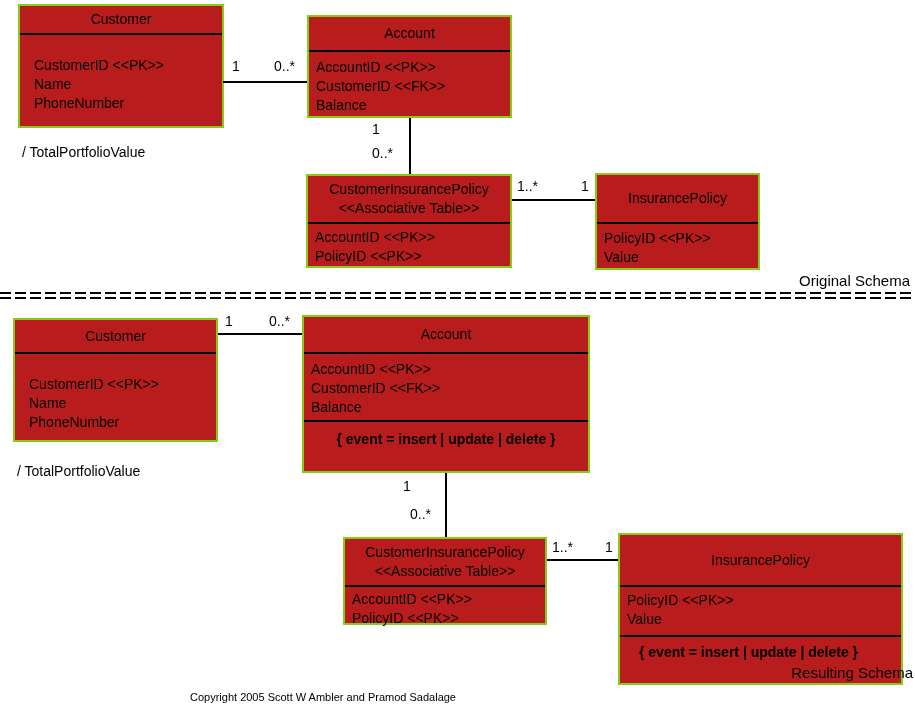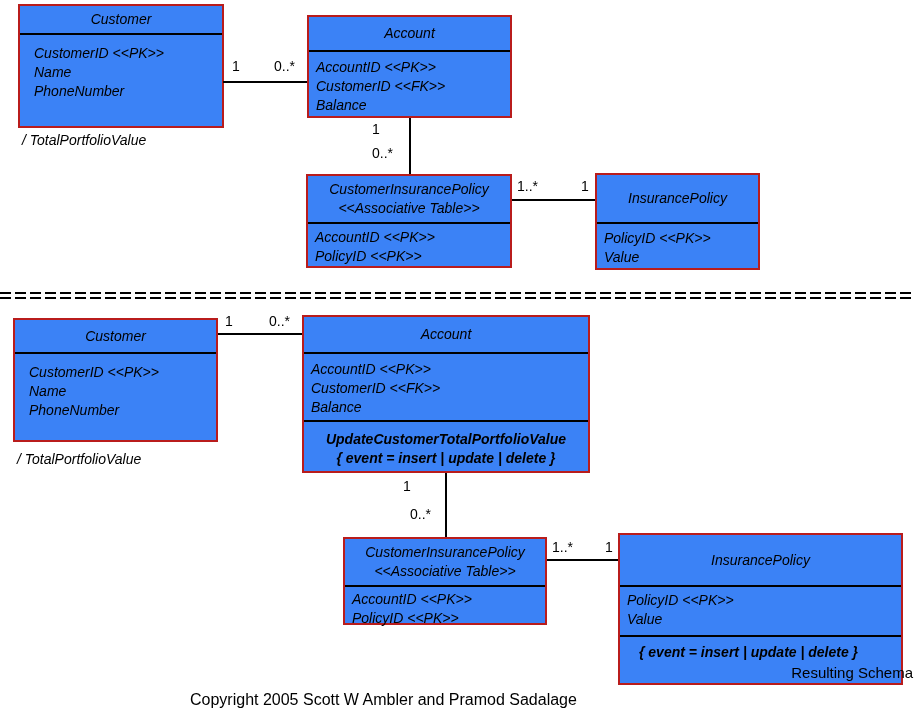--- a/index.html
+++ b/index.html
@@ -6,43 +6,42 @@
   .canvas{
     position:relative;
     width:915px;height:712px;
     background:#fff;
     font-family:"Liberation Sans",sans-serif;
     color:#000;
     overflow:hidden;
   }
   .entity{
     position:absolute;
-    border:2px solid #b91c1c;
-    background:#3b82f6;
+    border:2px solid #84cc16;
+    background:#b91c1c;
     box-sizing:border-box;
     font-size:14px;
-    font-style:italic;
   }
   .title{
     display:flex;
     flex-direction:column;
     align-items:center;
     justify-content:center;
     border-bottom:2px solid #000;
     box-sizing:border-box;
     text-align:center;
     line-height:19px;
   }
   .attrs{
     padding:6px 4px 0 7px;
     line-height:19px;
     box-sizing:border-box;
     white-space:nowrap;
   }
-  .attrs.customer-attrs{padding-left:14px;padding-top:9px;}
+  .attrs.customer-attrs{padding-left:14px;padding-top:21px;}
   .attrs .derived{margin-left:-12px;margin-top:30px;}
   .trigger{
     border-top:2px solid #000;
     box-sizing:border-box;
     font-weight:bold;
     line-height:19px;
     padding-top:8px;
     text-align:center;
     white-space:nowrap;
   }
@@ -63,21 +62,21 @@
     background:repeating-linear-gradient(90deg,#000 0 11px,transparent 11px 15px);
   }
   .section-label{
     position:absolute;
     font-size:15px;
     text-align:right;
     white-space:nowrap;
   }
   .copyright{
     position:absolute;
-    font-size:16px;
+    font-size:11px;
     white-space:nowrap;
   }
 </style>
 </head>
 <body>
 
 <div class="canvas">
 
   <div class="entity" style="left:18px;top:4px;width:206px;height:124px;">
     <div class="title" style="height:29px;">
@@ -128,20 +127,21 @@
   <span class="mult" style="left:274px;top:59px;">0..*</span>
 
   <div class="vline" style="left:409px;top:118px;height:56px;"></div>
   <span class="mult" style="left:372px;top:122px;">1</span>
   <span class="mult" style="left:372px;top:146px;">0..*</span>
 
   <div class="hline" style="left:512px;top:199px;width:83px;"></div>
   <span class="mult" style="left:517px;top:179px;">1..*</span>
   <span class="mult" style="left:581px;top:179px;">1</span>
 
+  <div class="section-label" style="left:700px;top:272px;width:210px;">Original Schema</div>
   <div class="sep-bar" style="top:292px;"></div>
   <div class="sep-bar" style="top:297px;"></div>
 
   <div class="entity" style="left:13px;top:318px;width:205px;height:124px;">
     <div class="title" style="height:34px;">
       <span>Customer</span>
     </div>
     <div class="attrs customer-attrs">
       <div>CustomerID &lt;&lt;PK&gt;&gt;</div>
       <div>Name</div>
@@ -153,21 +153,20 @@
   <div class="entity" style="left:302px;top:315px;width:288px;height:158px;">
     <div class="title" style="height:37px;">
       <span>Account</span>
     </div>
     <div class="attrs" style="height:66px;">
       <div>AccountID &lt;&lt;PK&gt;&gt;</div>
       <div>CustomerID &lt;&lt;FK&gt;&gt;</div>
       <div>Balance</div>
     </div>
     <div class="trigger">
-      <div>UpdateCustomerTotalPortfolioValue</div>
       <div class="evt">{ event = insert | update | delete }</div>
     </div>
   </div>
 
   <div class="entity" style="left:343px;top:537px;width:204px;height:88px;">
     <div class="title" style="height:48px;">
       <span>CustomerInsurancePolicy</span>
       <span>&lt;&lt;Associative Table&gt;&gt;</span>
     </div>
     <div class="attrs" style="padding-top:3px;">

